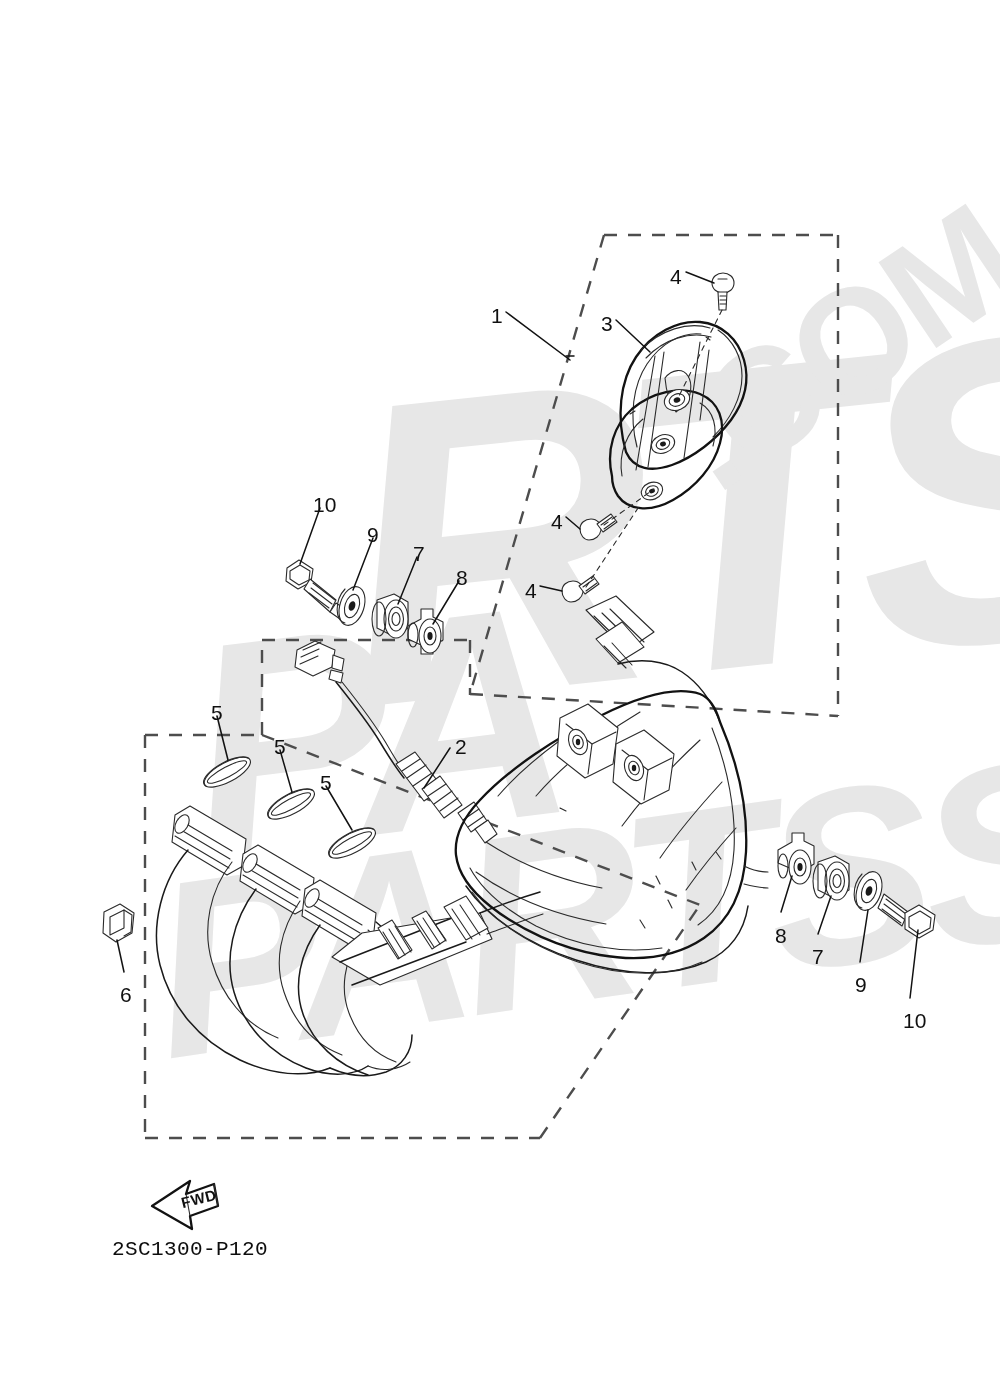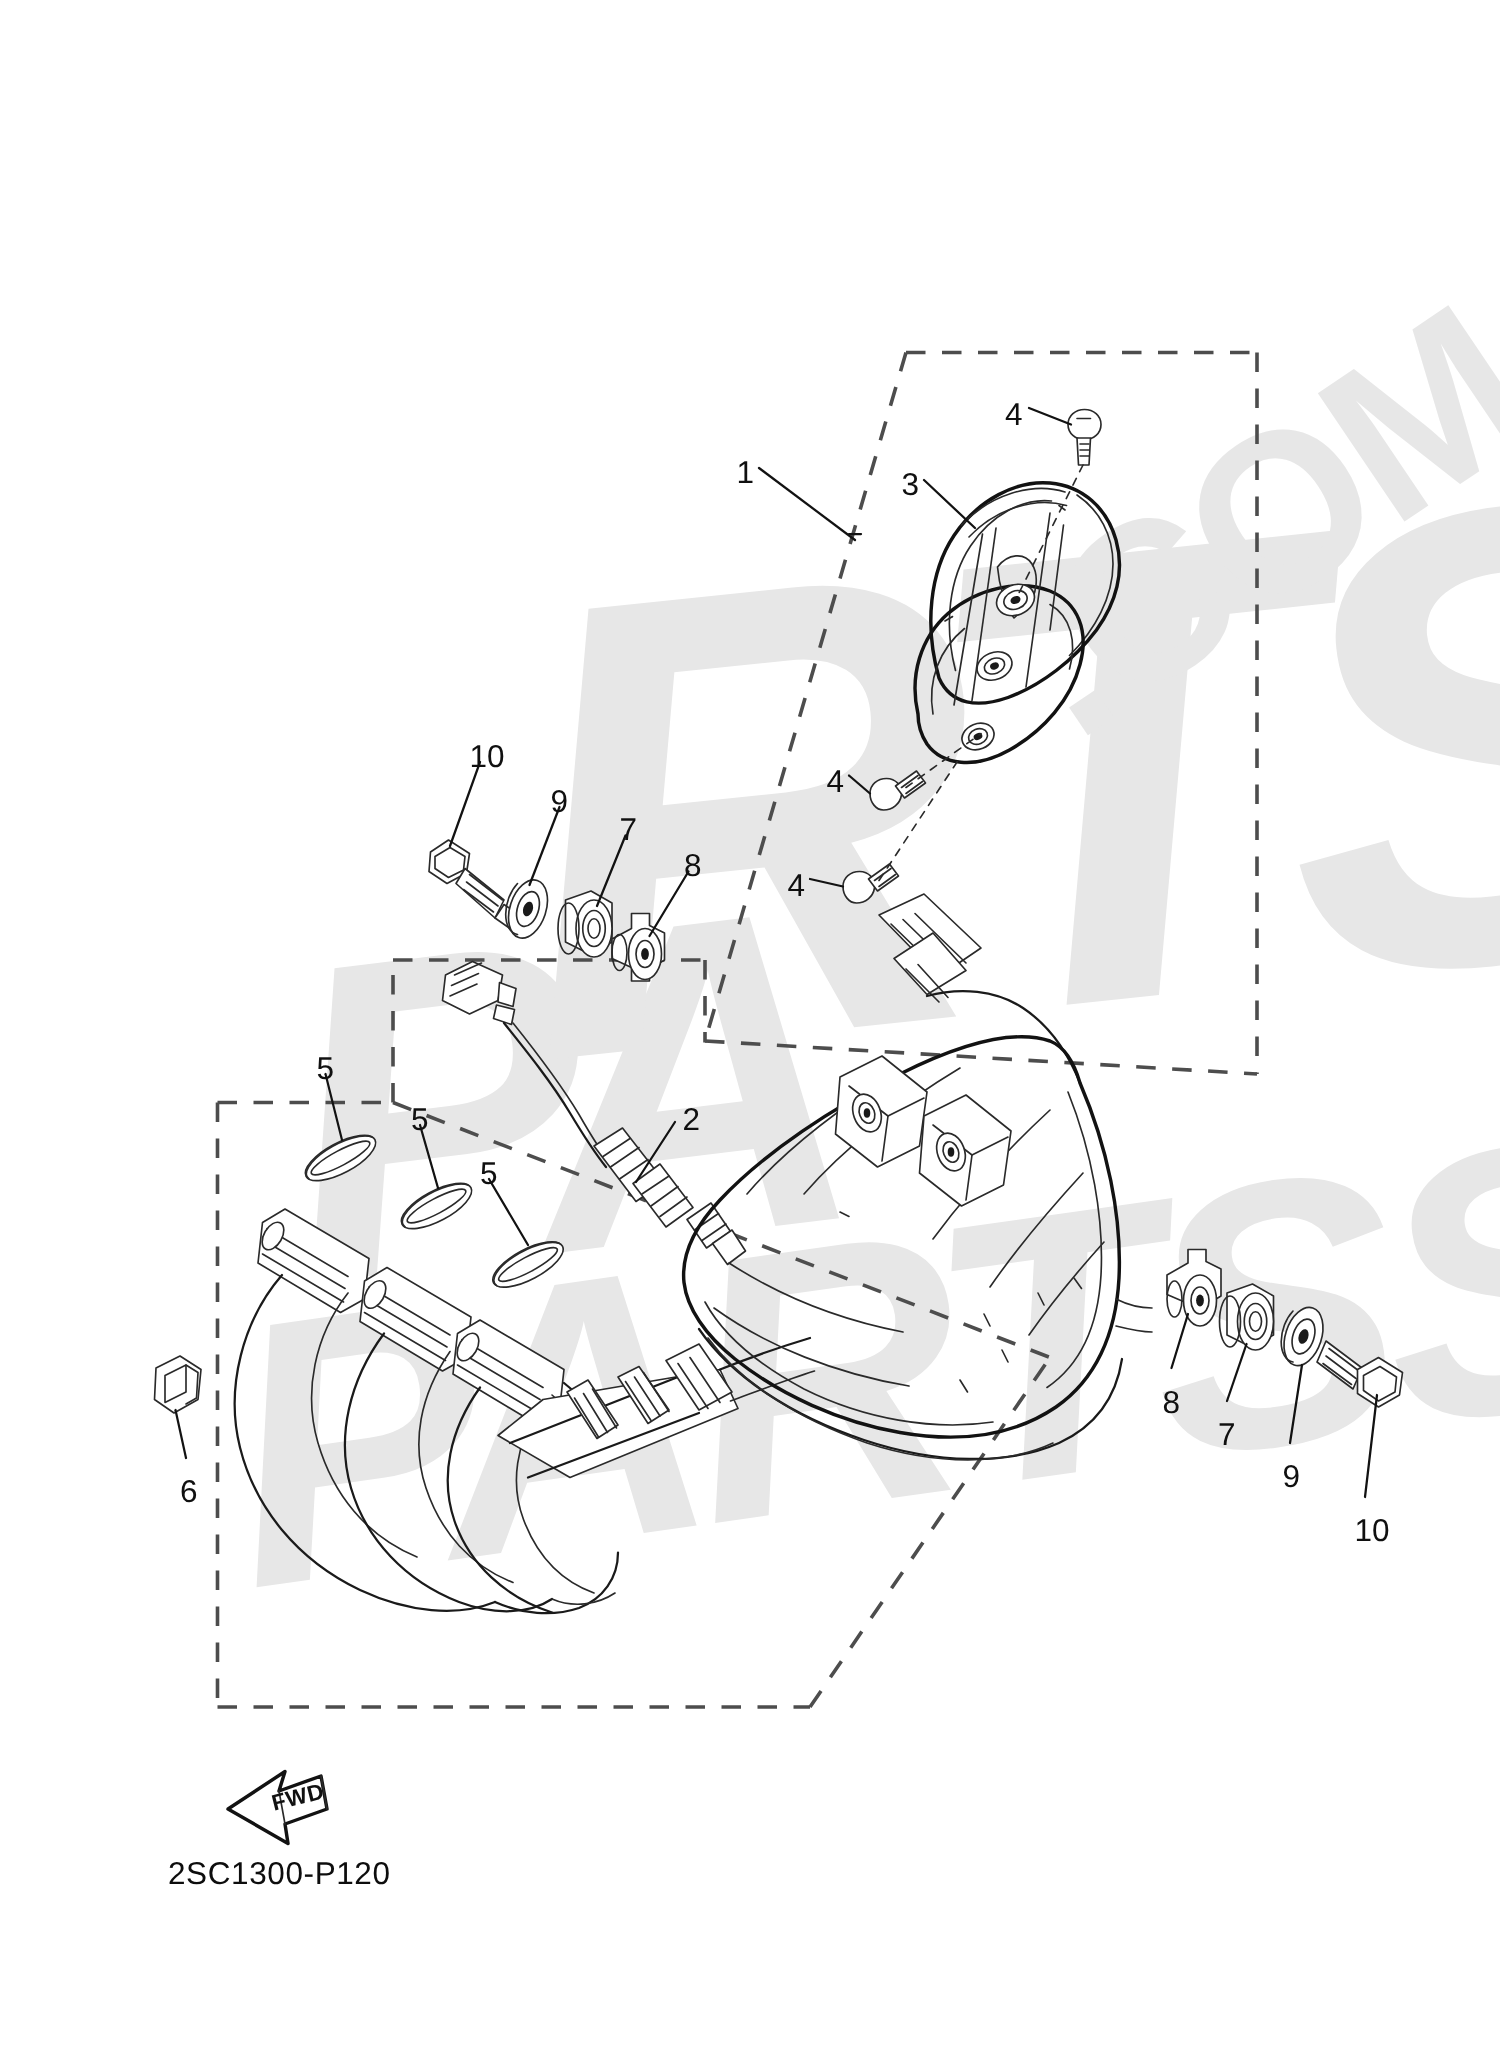--- a/index.html
+++ b/index.html
@@ -11,21 +11,21 @@
   #sheet{position:absolute;inset:0;width:1000px;height:1380px;}
   #sheet svg{position:absolute;left:0;top:0;}
   .callout-layer{position:absolute;left:0;top:0;width:1000px;height:1380px;pointer-events:none;}
   .callout{
     position:absolute;font-family:"Liberation Sans", sans-serif;
     font-size:21px;color:#101010;font-weight:400;line-height:1;
     white-space:nowrap;pointer-events:auto;
   }
   .partno{
     position:absolute;left:112px;top:1238px;
-    font-family:Liberation Sans, sans-serif;
+    font-family:Liberation Mono, monospace;
     font-size:21px;letter-spacing:.4px;color:#0d0d0d;white-space:nowrap;
   }
   .fwd-label{
     position:absolute;font-family:"Liberation Sans", sans-serif;
     font-size:15px;font-weight:700;color:#111;
     transform:rotate(-14deg);letter-spacing:.5px;pointer-events:none;
   }
 </style>
 </head>
 <body>

